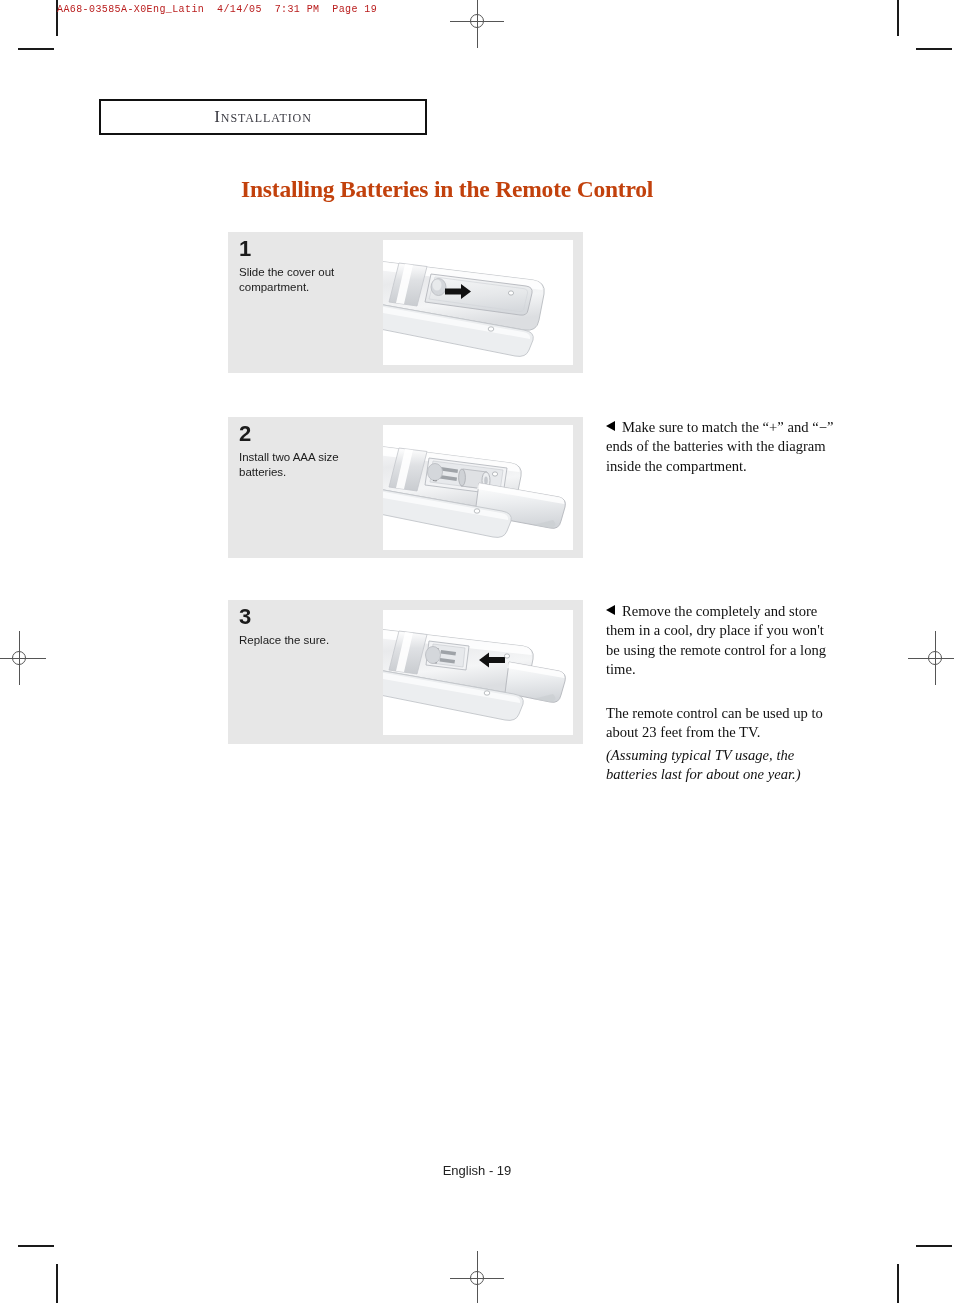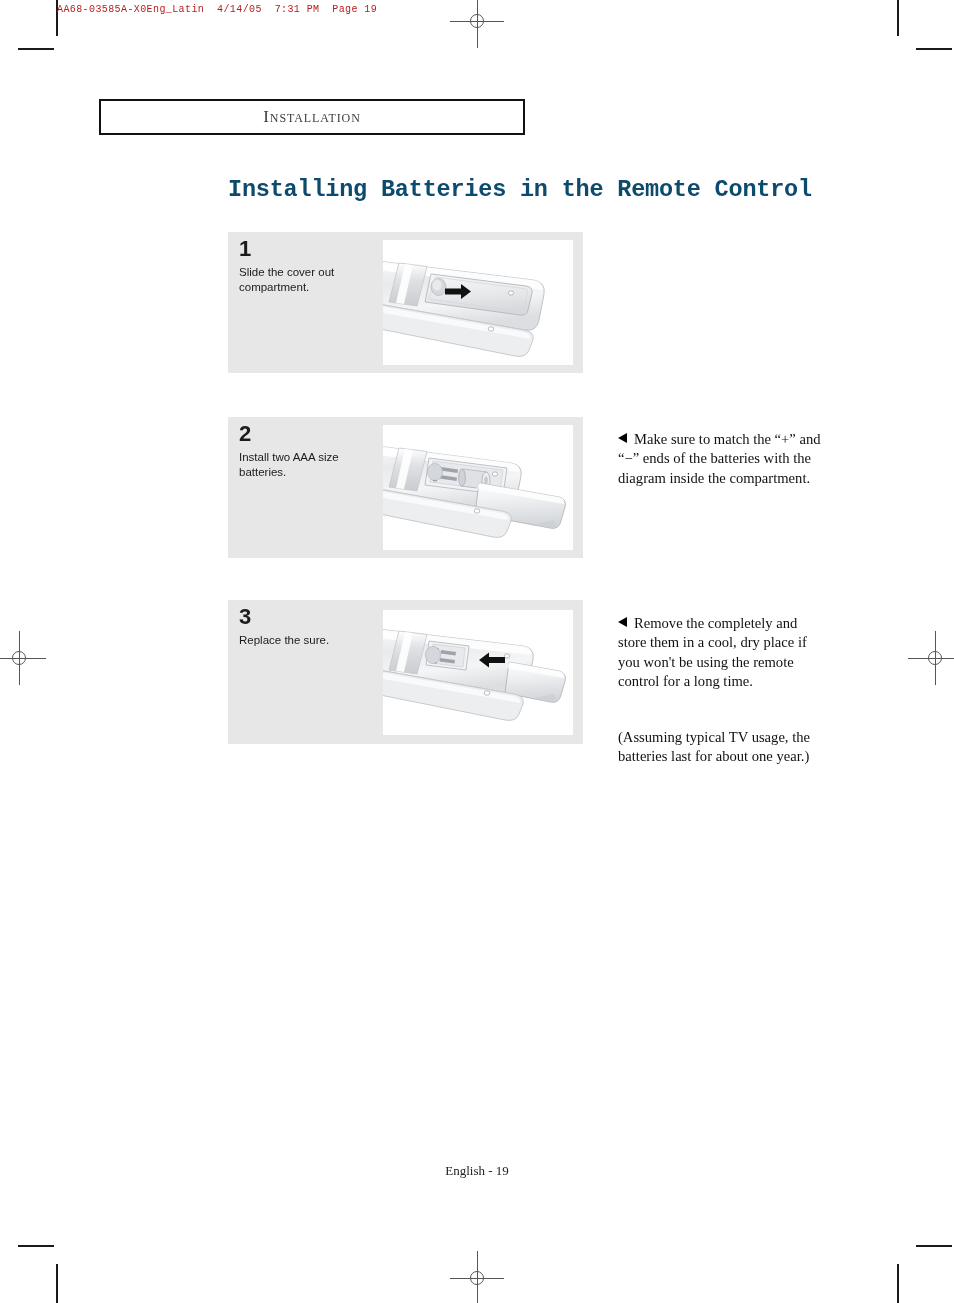--- a/index.html
+++ b/index.html
@@ -64,44 +64,44 @@
     position: absolute;
     left: 0; top: 0;
     width: 954px;
     height: 1303px;
   }
 
   .chapter-box {
     position: absolute;
     left: 99px;
     top: 99px;
-    width: 426px;
+    width: 328px;
     height: 36px;
     border: 2px solid #111;
     box-sizing: border-box;
   }
   .chapter-box .label {
     font-family: "Liberation Serif", serif;
     font-size: 17px;
     font-variant: small-caps;
     letter-spacing: 0.9px;
     color: #3b3b43;
     text-align: center;
     line-height: 32px;
   }
 
   .page-title {
     position: absolute;
-    left: 228px;
+    left: 241px;
     top: 176px;
-    font-family: Liberation Mono, monospace;
+    font-family: Liberation Serif, serif;
     font-weight: bold;
     font-size: 23.5px;
     letter-spacing: -0.2px;
-    color: #0c4a6e;
+    color: #c2410c;
     white-space: nowrap;
   }
 
   
   .step {
     position: absolute;
     left: 228px;
     width: 355px;
     background: #e7e7e7;
   }
@@ -133,40 +133,40 @@
 
   
   .note {
     position: absolute;
     font-family: "Liberation Serif", serif;
     font-size: 14.6px;
     line-height: 19.3px;
     color: #111;
     width: 240px;
   }
-  .note p { margin: 15px; }
-  .note p + p { margin-top: 0px; }
+  .note p { margin: 3px; }
+  .note p + p { margin-top: 0px; font-style: italic; }
   .note .gap { height: 19px; }
   .bullet-tri {
     display: inline-block;
     width: 0; height: 0;
     border-top: 5px solid transparent;
     border-bottom: 5px solid transparent;
     border-right: 9px solid #000;
     margin-right: 7px;
     vertical-align: 1px;
   }
 
   .footer {
     position: absolute;
     left: 0;
     top: 1163px;
     width: 954px;
     text-align: center;
-    font-family: Liberation Serif, serif;
+    font-family: Liberation Sans, sans-serif;
     font-size: 13px;
     color: #222;
   }
 
   
   .illus { display: block; }
 </style>
 </head>
 <body>
 
@@ -379,18 +379,19 @@
     <p>
       <span class="bullet-tri"></span><span>Make sure to match the “+” and “−” ends of the batteries with the diagram inside the compartment.</span>
     </p>
   </div>
 
   <div class="note" style="left:603px; top:599px;">
     <p>
       <span class="bullet-tri"></span><span>Remove the completely and store them in a cool, dry place if you won't be using the remote control for a long time.</span>
     </p>
     <div class="gap"></div>
+    <p>The remote control can be used up to about 23 feet from the TV.</p>
     <p style="margin-top:3px;">(Assuming typical TV usage, the batteries last for about one year.)</p>
   </div>
 
   <div class="footer">English - 19</div>
 
 </div>
 
 </body></html>

